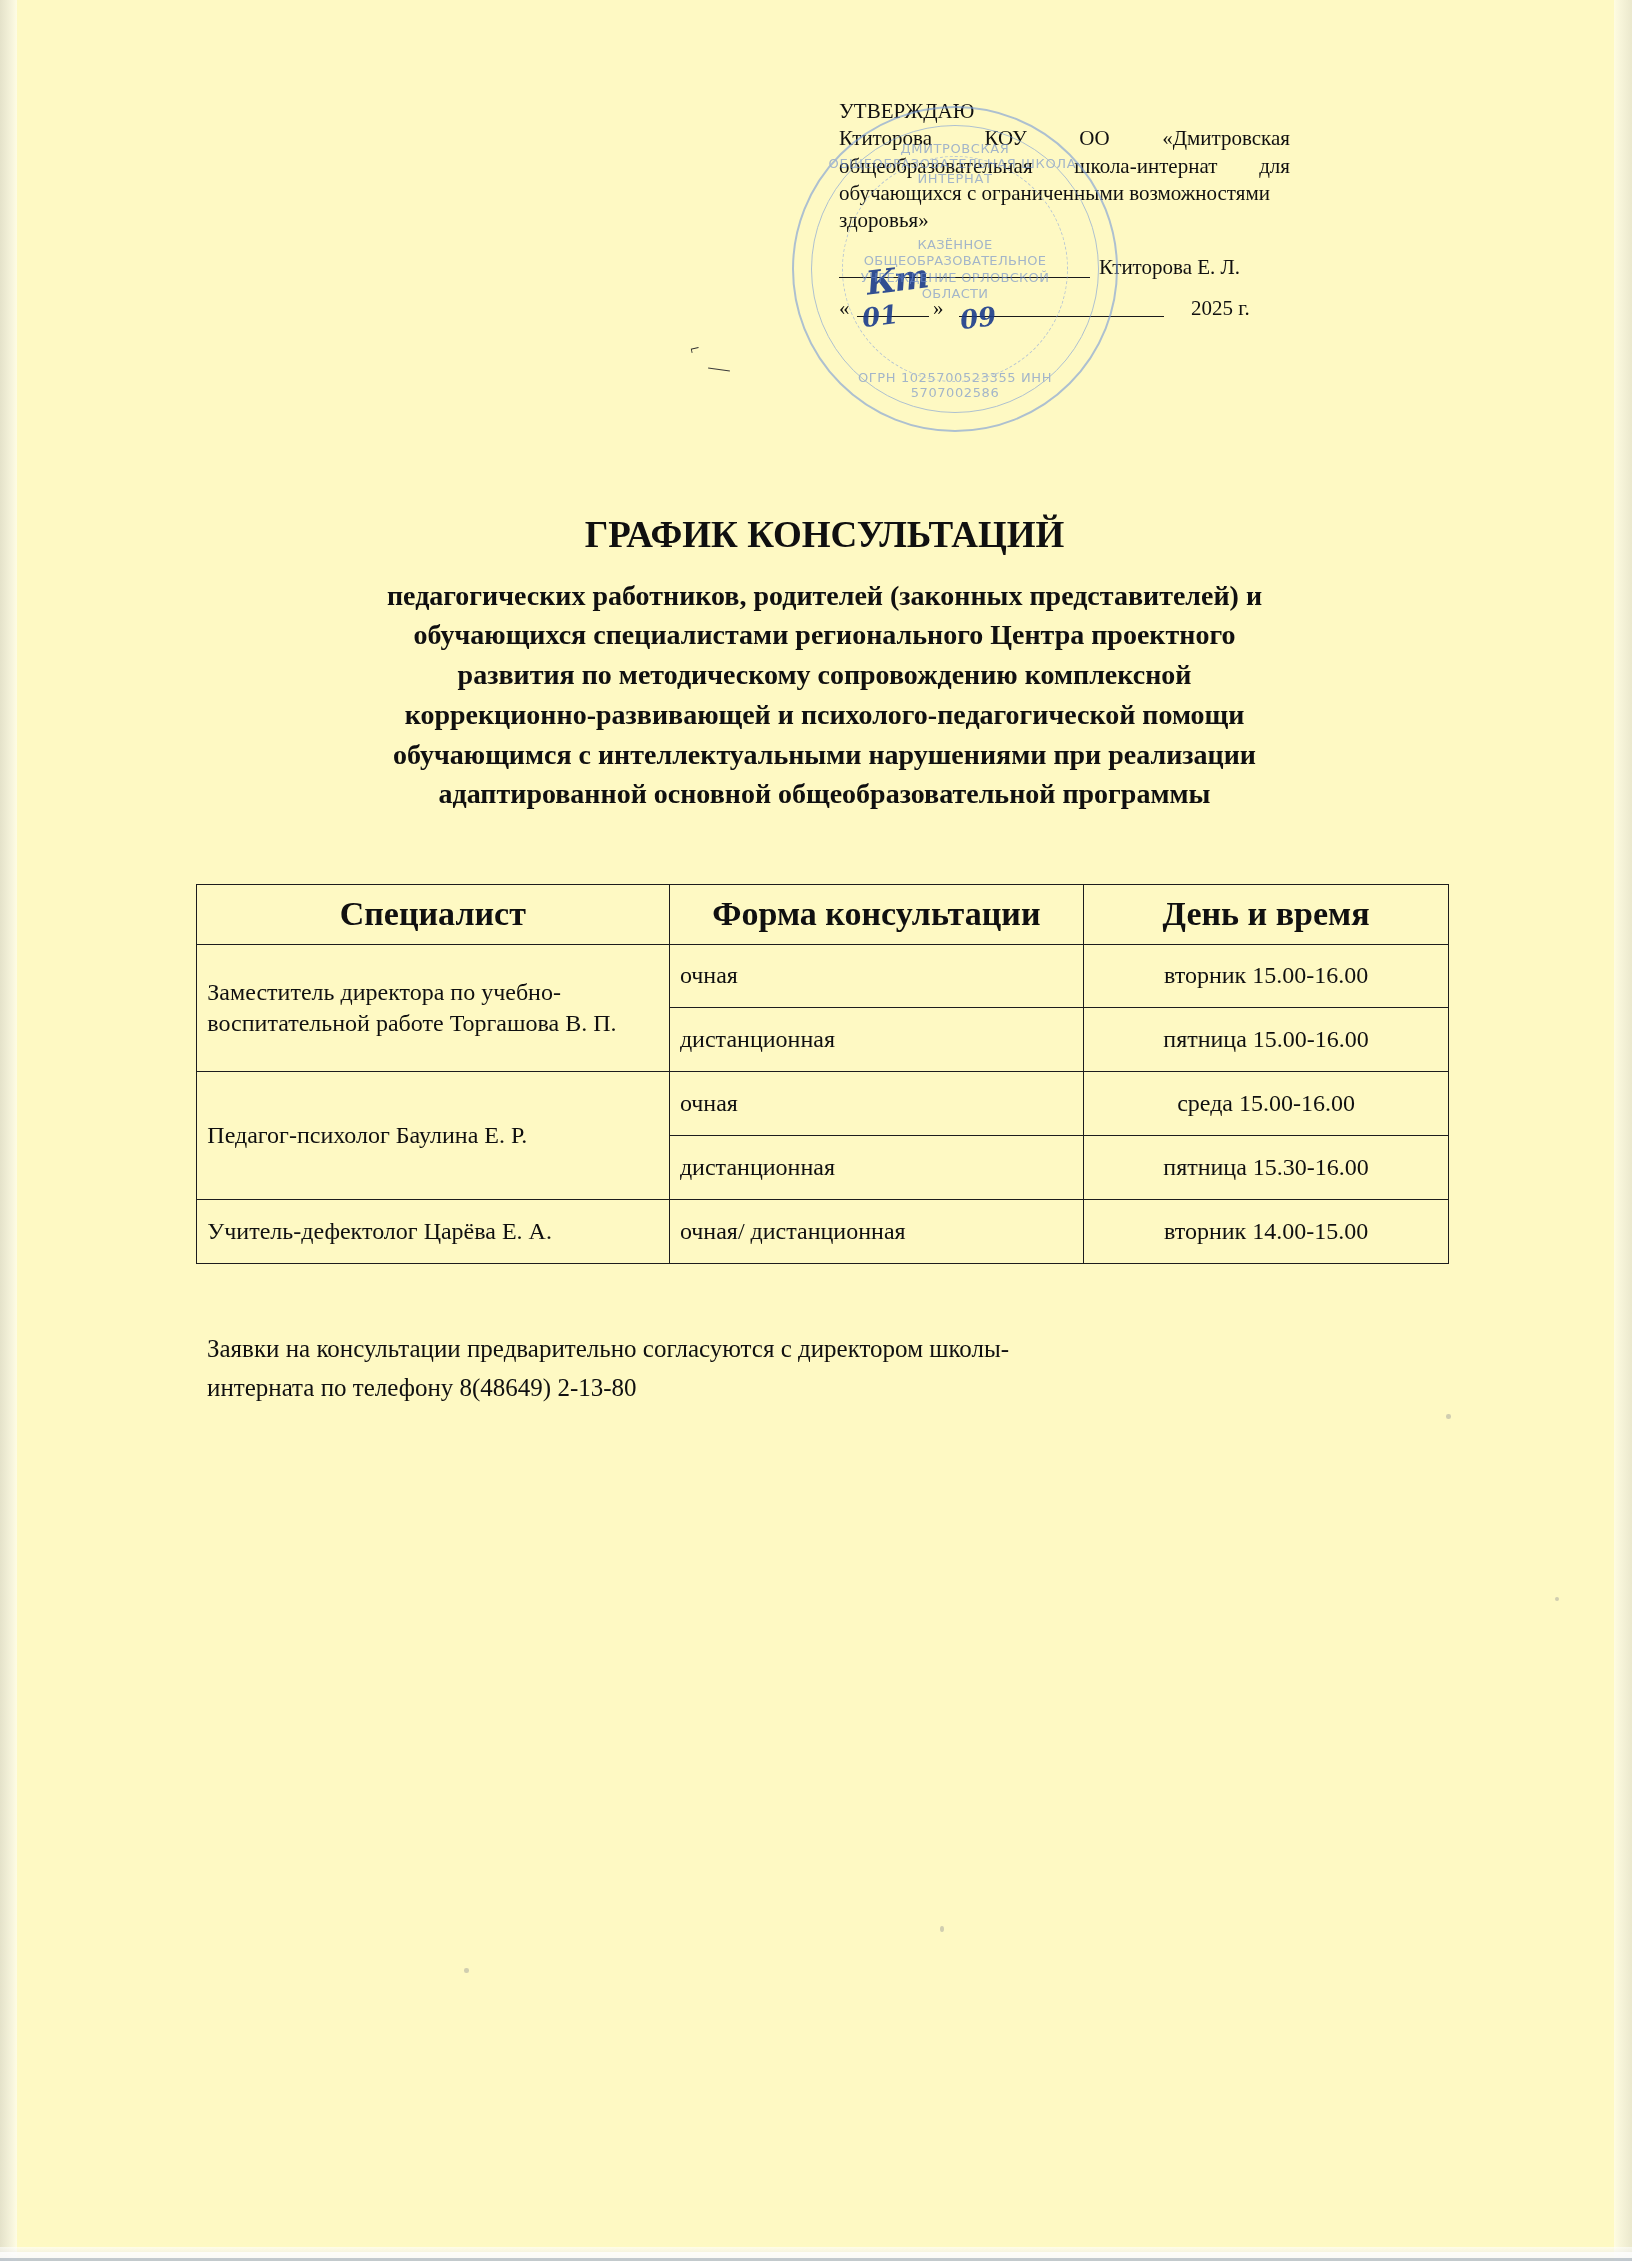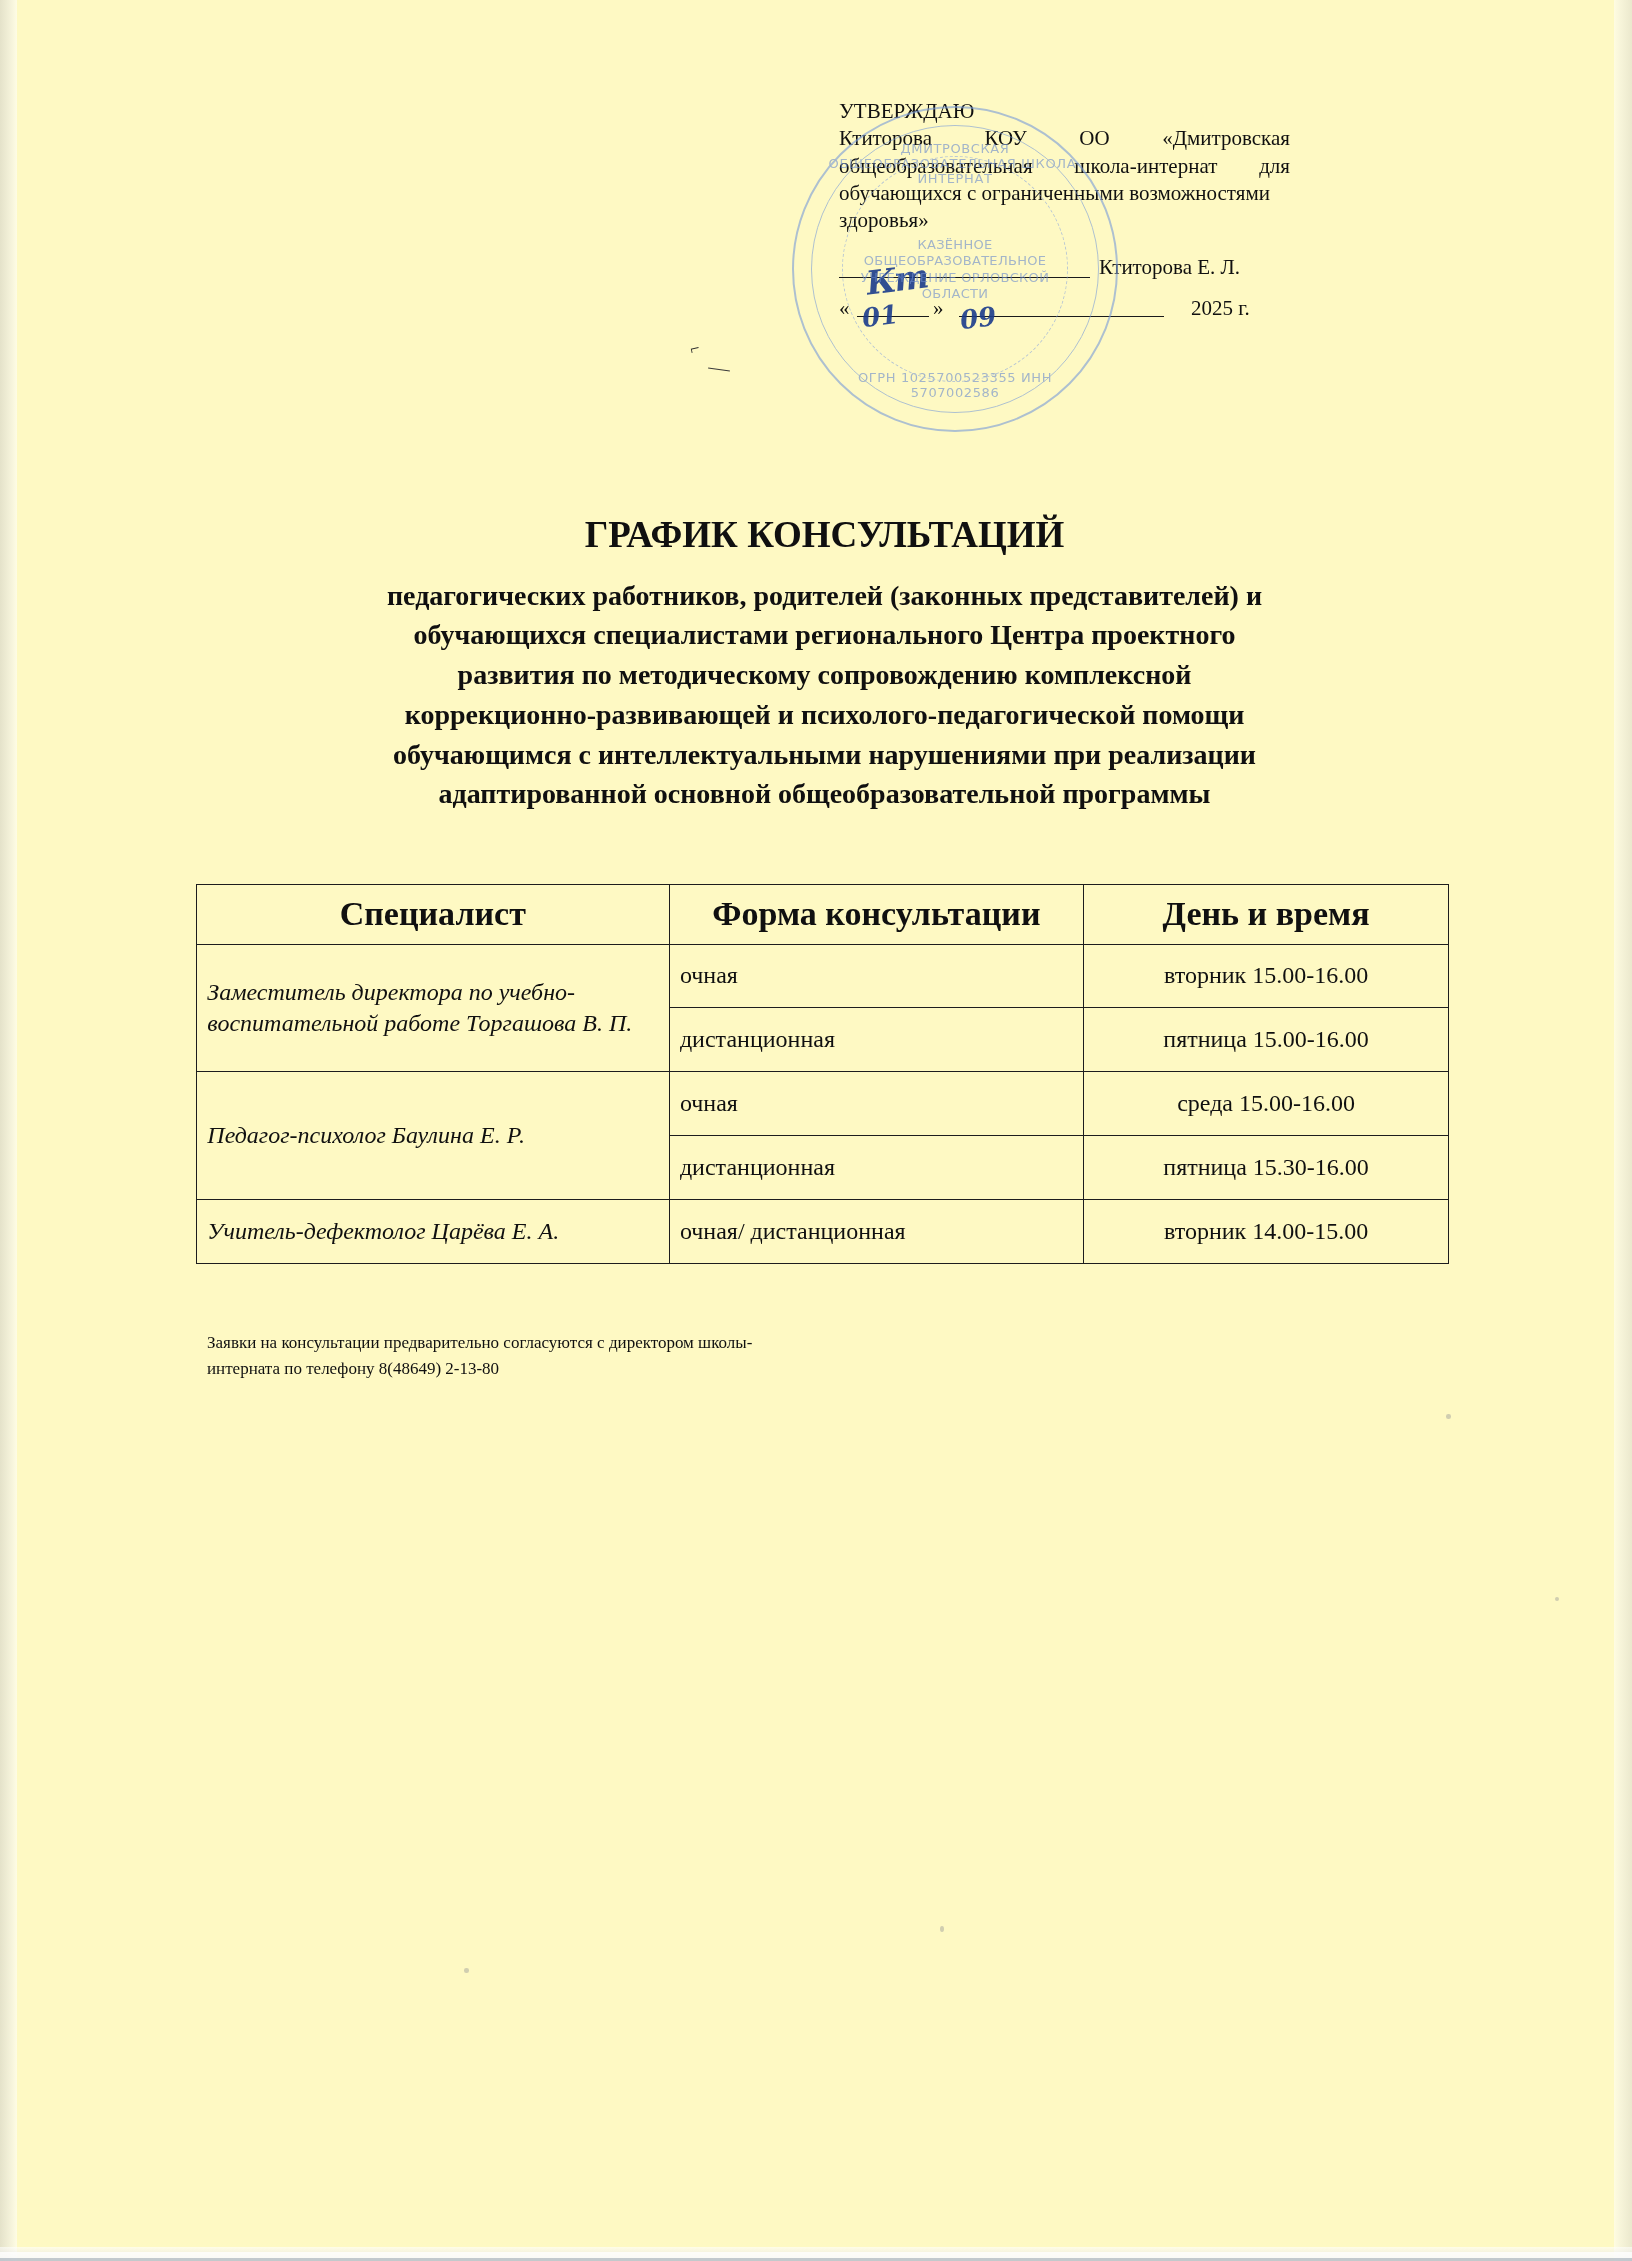--- a/index.html
+++ b/index.html
@@ -206,38 +206,37 @@
     font-weight: 700;
     font-size: 34px;
     padding: 10.3px 6.4px;
   }
   td.specialist {
     text-align: left;
     line-height: 1.28;
     padding-left: 14px;
     padding-right: 6.4px;
     width: 451px;
-    font-style: italic;
   }
   td.form {
     text-align: left;
     width: 393px;
   }
   td.time {
     text-align: center;
   }
   tr.row-h td { height: 50px; }
 
   
   .note {
     position: absolute;
     left: 207px;
     top: 1330px;
     width: 1237px;
-    font-size: 17px;
+    font-size: 25px;
     line-height: 1.55;
     text-align: justify;
   }
   .note .l2 { display: block; }
 
   .speck { position: absolute; background: #9a9a9a; border-radius: 50%; opacity: .45; }
 </style>
 </head>
 <body>
 

